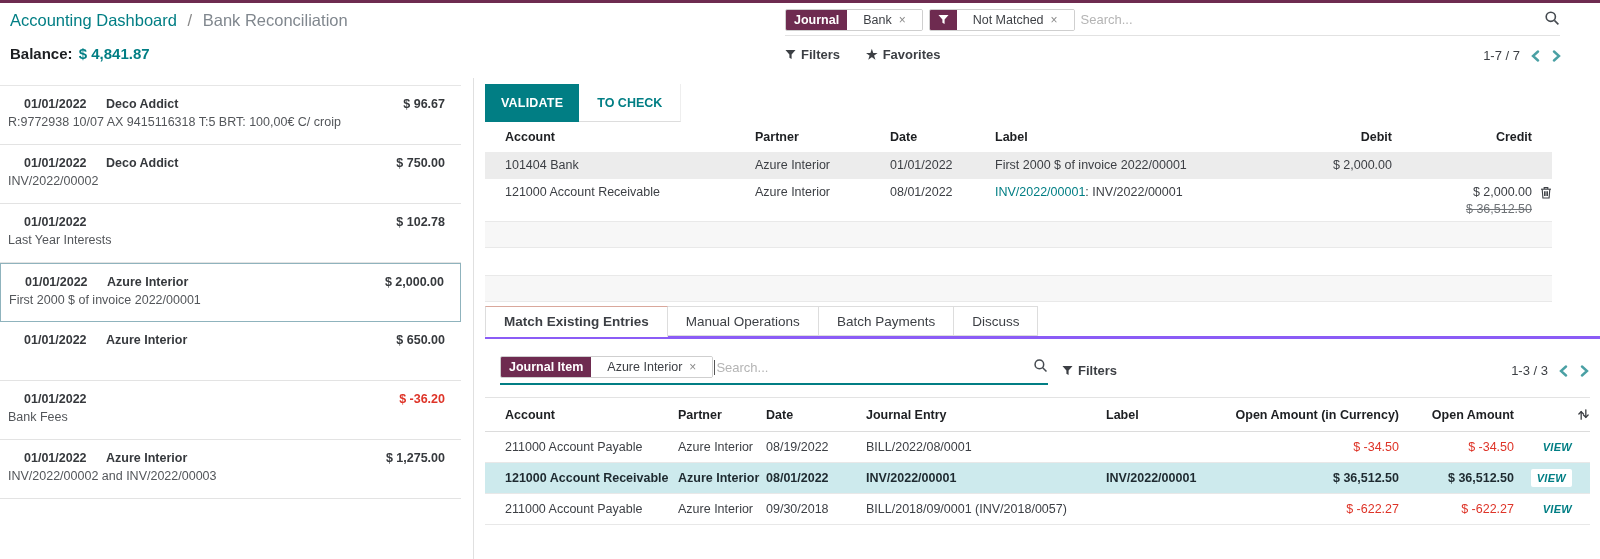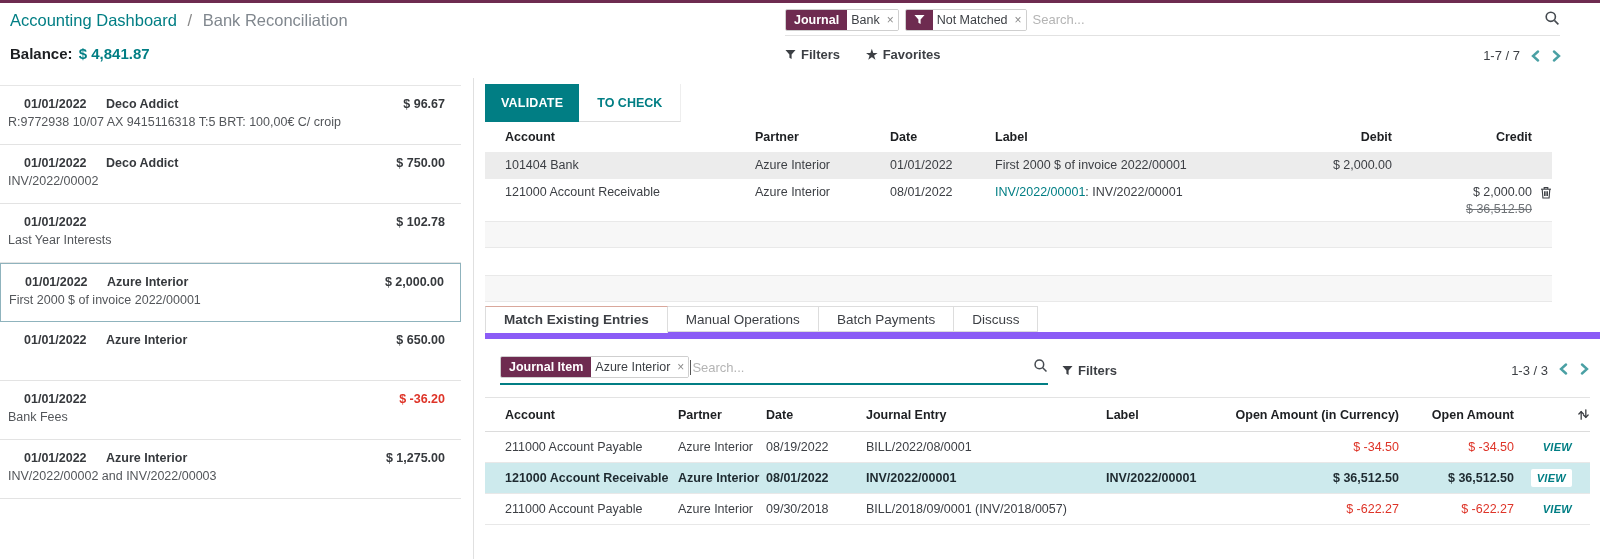--- a/index.html
+++ b/index.html
@@ -16,21 +16,21 @@
   .breadcrumb .bc-sep { color:#888; margin:0 6px; }
   .breadcrumb .bc-current { color:#80878e; }
   .balance-row { position:absolute; left:10px; top:45px; font-size:15px; }
   .balance-label { font-weight:bold; color:#1d1f22; }
   .balance-amount { font-weight:bold; color:#017e84; margin-left:2px; }
 
   .top-search { position:absolute; left:785px; top:8px; width:775px; height:28px;
     display:flex; align-items:center; gap:6px; border-bottom:1px solid #e2e2e2; padding-bottom:4px; }
   .facet { display:inline-flex; align-items:stretch; border:1px solid #cfcfcf; border-radius:2px; overflow:hidden; font-size:12.5px; flex:0 0 auto; }
   .facet-label { background:#6e2b50; color:#fff; padding:3px 8px; font-weight:bold; display:flex; align-items:center; }
-  .facet-value { background:#fff; color:#3c3f44; padding:3px 4px; display:flex; align-items:center; gap:7px; }
+  .facet-value { background:#fff; color:#3c3f44; padding:3px 16px; display:flex; align-items:center; gap:7px; }
   .facet-x { color:#8a8a8a; cursor:pointer; font-size:12px; }
   .search-input { flex:1; border:none; outline:none; font-size:13px; color:#3c3f44; background:transparent; font-family:"Liberation Sans",sans-serif; }
   .search-input::placeholder { color:#b4b4b4; }
   .mag { color:#454a50; flex:0 0 auto; }
 
   .ctrl-bar { position:absolute; left:785px; top:47px; display:flex; align-items:center; gap:26px; font-size:13px; color:#3c3f44; }
   .ctrl-btn { display:flex; align-items:center; gap:5px; cursor:pointer; font-weight:bold; }
   .star-glyph { font-size:13px; color:#3c3f44; }
 
   .pager { position:absolute; display:flex; align-items:center; gap:10px; font-size:13px; color:#3c3f44; }
@@ -71,30 +71,30 @@
   .rt-data { padding-top:6px; padding-bottom:5px; }
   .rt-row.shade { background:#ececec; }
   .rec-link { color:#017e84; cursor:pointer; }
   .credit-old { color:#6f7377; text-decoration:line-through; margin-top:3px; }
   .trash { color:#3c3f44; cursor:pointer; margin-top:1px; }
   .rt-empty { height:27px; }
   .rt-empty.shade2 { background:#f7f7f7; border-top:1px solid #e9e9e9; border-bottom:1px solid #e9e9e9; }
 
   
   .notebook { margin-top:4px; }
-  .nb-tabs { display:flex; border-bottom:7px solid #8b5cf6; height:33px; font-size:13.5px;text-align:center; }
+  .nb-tabs { display:flex; border-bottom:3px solid #8b5cf6; height:33px; font-size:13.5px;text-align:center; }
   .nb-tab { padding:0 18px; display:flex; align-items:center; border:1px solid #ddd; border-left:none; color:#3c3f44; cursor:pointer; background:#fff; }
   .nb-tab:first-child { border-left:1px solid #ddd; }
   .nb-tab.active { border-bottom:1px solid #fff; border-top:1px solid #d9a79b; font-weight:bold; margin-bottom:-1px; }
 
   .tab-search-row { margin-top:17px; display:flex; align-items:center; padding-left:15px; padding-right:10px; }
   .tab-search { display:flex; align-items:center; gap:1px; width:548px; border-bottom:2px solid #017e84; padding-bottom:5px; }
   .caret { width:1px; height:15px; background:#555; flex:0 0 auto; }
   .tab-filters { display:flex; align-items:center; gap:5px; margin-left:14px; font-size:13px; font-weight:bold; color:#3c3f44; cursor:pointer; }
-  .pager-inline { margin-left:auto; display:flex; align-items:flex-start; gap:10px; font-size:13px; color:#3c3f44; }
+  .pager-inline { margin-left:auto; display:flex; align-items:center; gap:10px; font-size:13px; color:#3c3f44; }
 
   
   .match-table { margin-top:12px; border-top:1px solid #e3e3e3; width:1105px; font-size:12.5px; }
   .mt-row { display:flex; align-items:center; height:31px; border-bottom:1px solid #e8e8e8; }
   .mt-row.header { font-weight:bold; color:#1d1f22; height:34px; border-bottom:1px solid #dcdcdc; }
   .mt-c-account { width:193px; padding-left:20px; }
   .mt-c-partner { width:88px; }
   .mt-c-date { width:100px; }
   .mt-c-journal { width:240px; }
   .mt-c-label { flex:1; }

